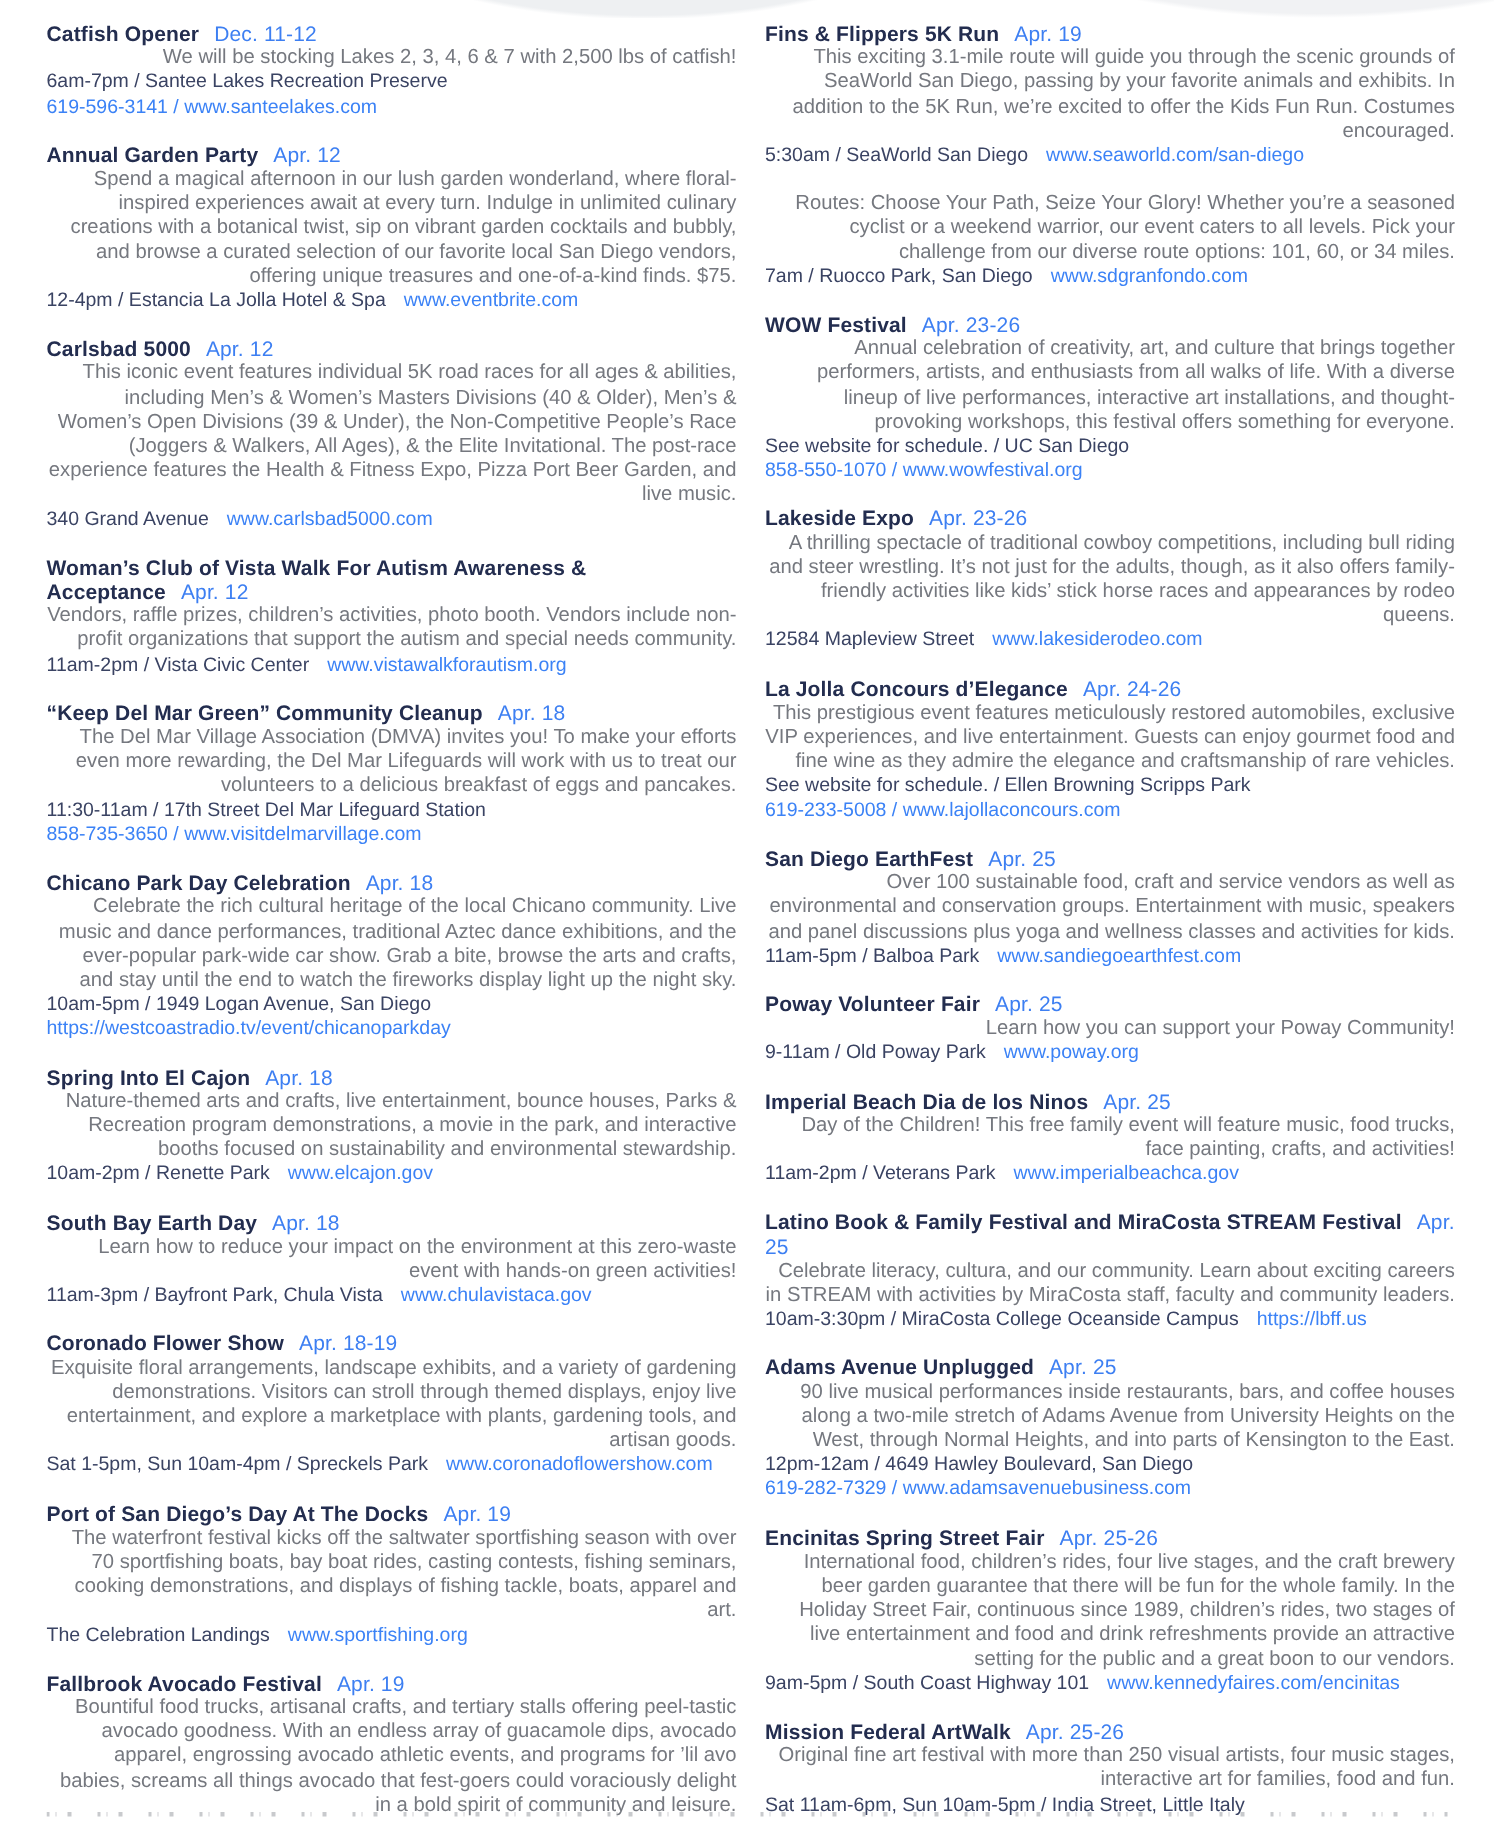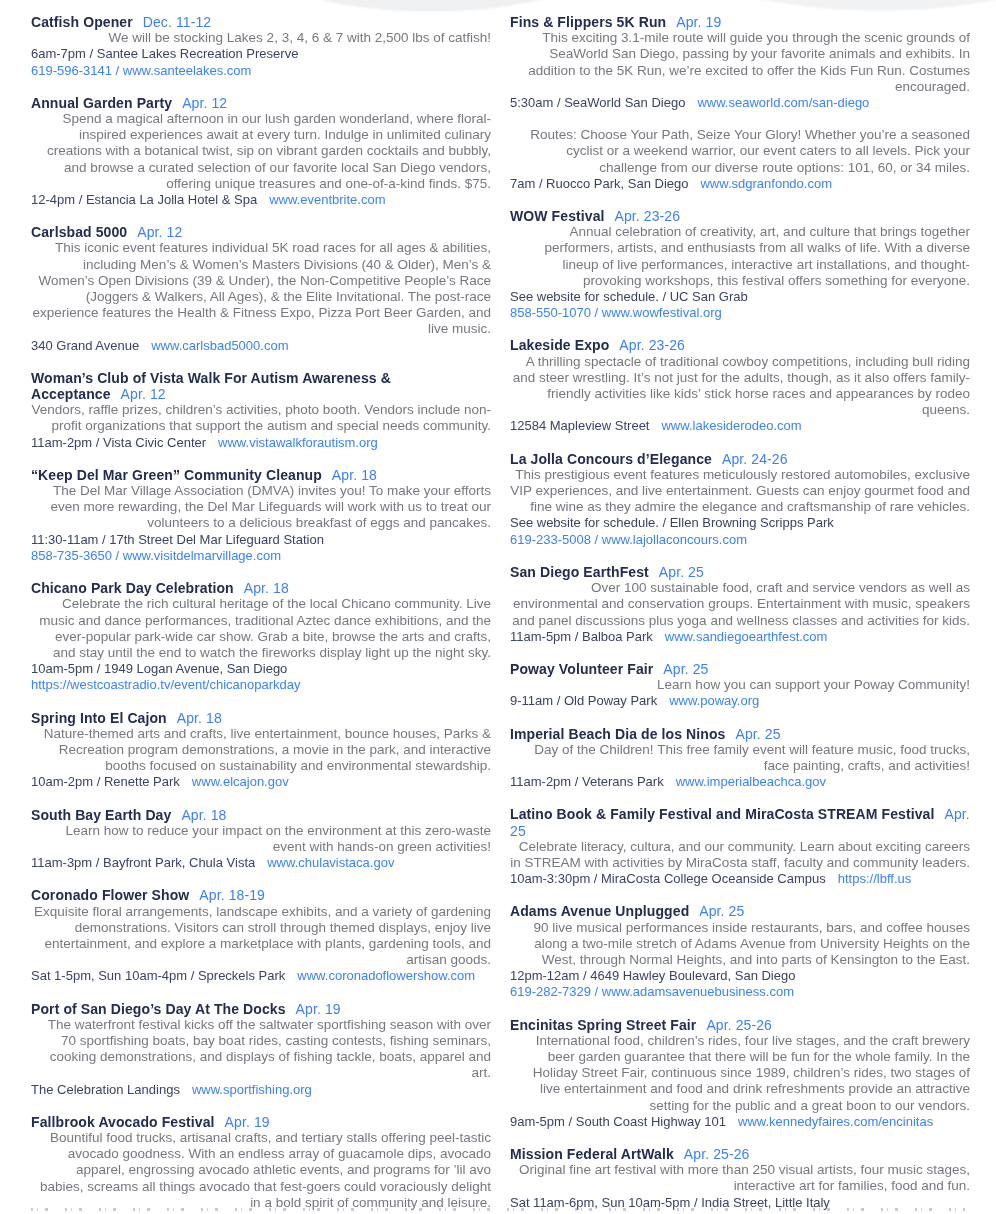--- a/index.html
+++ b/index.html
@@ -150,21 +150,21 @@
         <p class="ev-desc">This exciting 3.1-mile route will guide you through the scenic grounds of SeaWorld San Diego, passing by your favorite animals and exhibits. In addition to the 5K Run, we’re excited to offer the Kids Fun Run. Costumes encouraged.</p>
         <p class="ev-info"><span>5:30am / SeaWorld San Diego</span><span class="gap"></span><a class="link">www.seaworld.com/san-diego</a></p>
       </article>
       <article class="event">
         <p class="ev-desc">Routes: Choose Your Path, Seize Your Glory! Whether you’re a seasoned cyclist or a weekend warrior, our event caters to all levels. Pick your challenge from our diverse route options: 101, 60, or 34 miles.</p>
         <p class="ev-info"><span>7am / Ruocco Park, San Diego</span><span class="gap"></span><a class="link">www.sdgranfondo.com</a></p>
       </article>
       <article class="event">
         <h3 class="ev-head"><span>WOW Festival</span><span class="ev-date">Apr. 23-26</span></h3>
         <p class="ev-desc">Annual celebration of creativity, art, and culture that brings together performers, artists, and enthusiasts from all walks of life. With a diverse lineup of live performances, interactive art installations, and thought-provoking workshops, this festival offers something for everyone.</p>
-        <p class="ev-info"><span>See website for schedule. / UC San Grab</span></p>
+        <p class="ev-info"><span>See website for schedule. / UC San Diego</span></p>
         <p class="ev-info"><a class="link">858-550-1070 / www.wowfestival.org</a></p>
       </article>
       <article class="event">
         <h3 class="ev-head"><span>Lakeside Expo</span><span class="ev-date">Apr. 23-26</span></h3>
         <p class="ev-desc">A thrilling spectacle of traditional cowboy competitions, including bull riding and steer wrestling. It’s not just for the adults, though, as it also offers family-friendly activities like kids’ stick horse races and appearances by rodeo queens.</p>
         <p class="ev-info"><span>12584 Mapleview Street</span><span class="gap"></span><a class="link">www.lakesiderodeo.com</a></p>
       </article>
       <article class="event">
         <h3 class="ev-head"><span>La Jolla Concours d’Elegance</span><span class="ev-date">Apr. 24-26</span></h3>
         <p class="ev-desc">This prestigious event features meticulously restored automobiles, exclusive VIP experiences, and live entertainment. Guests can enjoy gourmet food and fine wine as they admire the elegance and craftsmanship of rare vehicles.</p>

